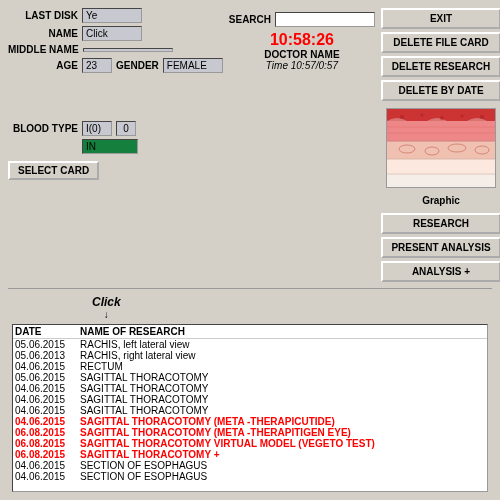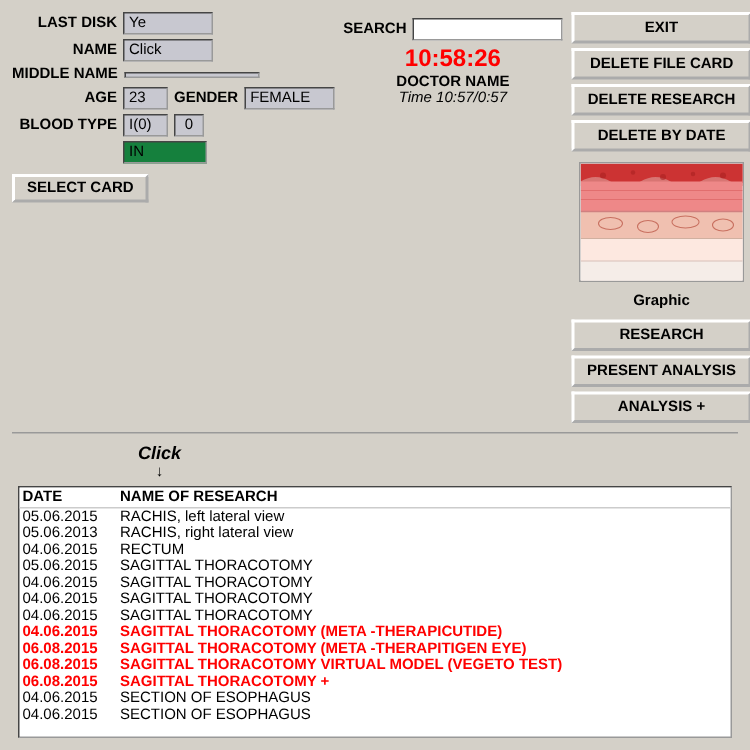--- a/index.html
+++ b/index.html
@@ -37,21 +37,21 @@
     .list-header-name { flex: 1; font-weight: bold; font-size: 10px; }
     .list-row { display: flex; padding: 0px 2px; cursor: pointer; }
     .list-row.red-text .date-cell, .list-row.red-text .name-cell { color: red; font-weight: bold; }
     .date-cell { width: 65px; font-size: 10px; }
     .name-cell { flex: 1; font-size: 10px; }
     .bottom-right-btns { display: flex; flex-direction: column; gap: 3px; margin-top: 4px; }
     .content-area { display: flex; gap: 4px; flex: 1; }
     .list-container { flex: 1; display: flex; flex-direction: column; }
     .separator { border: none; border-top: 1px solid #999; margin: 2px 0; }
     .age-row { display: flex; align-items: center; gap: 4px; }
-    .blood-row { display: flex; align-items: center; gap: 4px; }
+    .blood-row { display: flex; align-items: center; gap: 4px; margin-top: 45px; }
   </style>
 </head>
 <body>
 
 <div class="main-container">
 
   <div class="top-section">
 
     <div class="left-panel">
       <div class="field-row">

